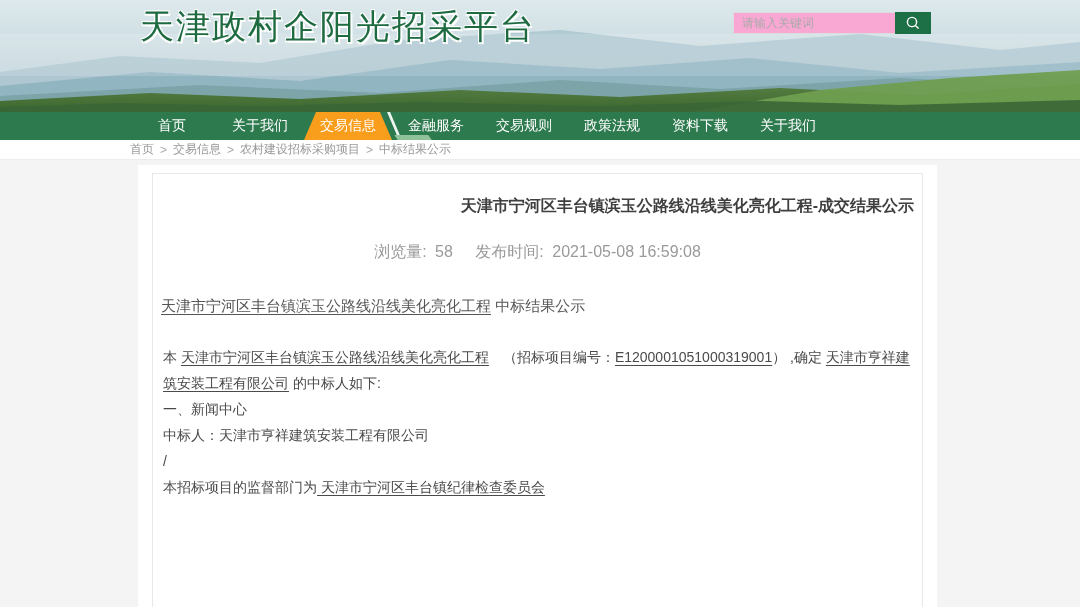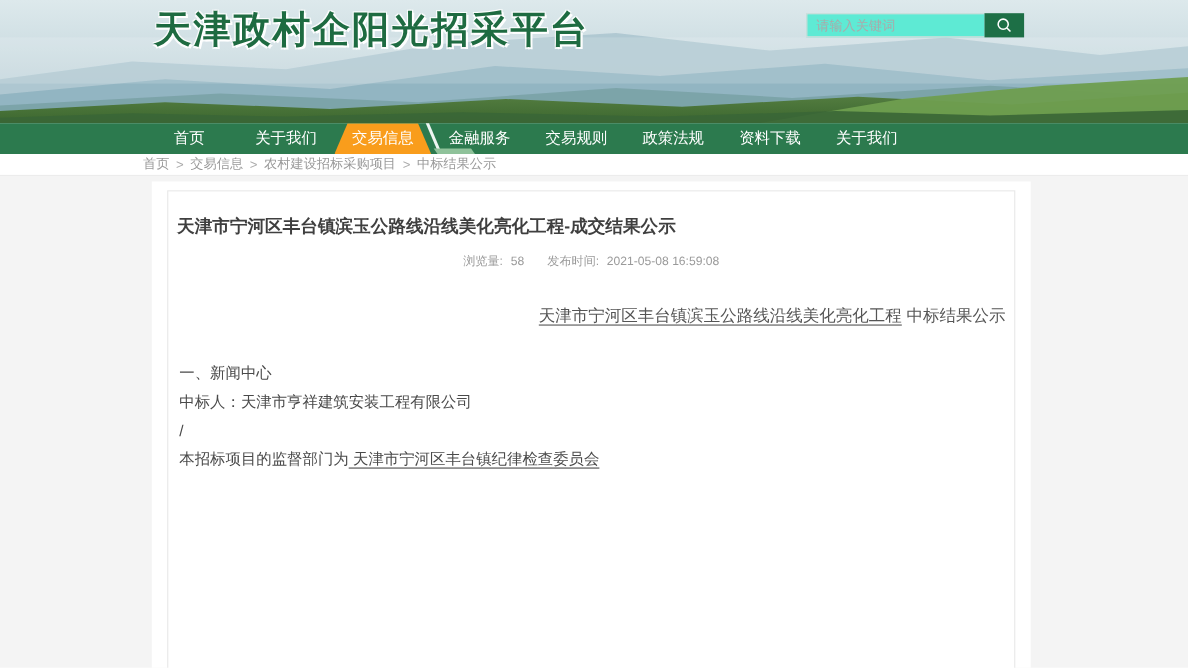--- a/index.html
+++ b/index.html
@@ -7,28 +7,28 @@
   body {
     width:1080px; height:607px; overflow:hidden;
     font-family:"Liberation Sans","DejaVu Sans",sans-serif;
     background:#f4f4f4;
   }
   
   .banner { position:relative; width:1080px; height:112px; overflow:hidden; }
   .banner-svg { position:absolute; left:0; top:0; width:1080px; height:112px; display:block; }
   .site-title {
     position:absolute; left:140px; top:4px; margin:0;
-    font-size:34px; font-weight:bold; color:#1e6b41; letter-spacing:2px;
+    font-size:34px; font-weight:normal; color:#1e6b41; letter-spacing:2px;
     text-shadow: 2px 2px 0 rgba(255,255,255,.95), -1px -1px 0 rgba(255,255,255,.85),
                  1px -1px 0 rgba(255,255,255,.85), -1px 2px 0 rgba(255,255,255,.85);
   }
   .search-box { position:absolute; left:733px; top:12px; width:198px; height:22px; display:flex; }
   .search-input {
     flex:1; min-width:0; height:22px; border:1px solid #dcdcdc; border-right:none;
-    padding:0 8px; font-size:12px; color:#333; outline:none; background:#5eead4;
+    padding:0 8px; font-size:12px; color:#333; outline:none; background:#f9a8d4;
     font-family:inherit;
   }
   .search-input::placeholder { color:#aaa; }
   .search-btn {
     width:36px; height:22px; border:none; background:#1d6f46; cursor:pointer;
     display:flex; align-items:center; justify-content:center; padding:0;
   }
   
   .nav { position:relative; height:28px; background:#2c7a4e; display:flex; padding-left:128px; }
   .nav-item {
@@ -51,26 +51,26 @@
   }
   .crumb { cursor:pointer; }
   .crumb-sep { color:#aaa; }
   
   .page { padding-top:5px; }
   .wrapper {
     margin-left:138px; width:799px; min-height:442px;
     background:#fff; padding:8px 14px 0 14px;
   }
   .card { border:1px solid #e8e8e8; min-height:600px; padding:0 8px; background:#fff; }
-  .article-title { text-align:left; font-size:16px; color:#3f3f3f; font-weight:bold; margin:22px 0 0 0; }
-  .article-meta { text-align:center; font-size:11px; color:#9a9a9a; margin-top:13px; }
+  .article-title { text-align:right; font-size:16px; color:#3f3f3f; font-weight:bold; margin:22px 0 0 0; }
+  .article-meta { text-align:center; font-size:16px; color:#9a9a9a; margin-top:25px; }
   .article-meta .meta-label { margin-left:18px; }
   .article-meta .meta-label:first-child { margin-left:0; }
   .article-meta .meta-value { margin-left:4px; }
-  .subtitle { text-align:right; font-size:15px; color:#555; margin-top:30px; line-height:25px; }
+  .subtitle { text-align:left; font-size:15px; color:#555; margin-top:30px; line-height:25px; }
   .article-body { margin-top:26px; font-size:14px; color:#4a4a4a; padding:0 2px; }
   .article-body p { margin:0; line-height:26px; }
   .u { text-decoration:underline; text-underline-offset:3px; }
 </style>
 </head>
 <body>
 
 <div class="banner">
   <svg class="banner-svg" viewBox="0 0 1080 112" preserveAspectRatio="none">
     <defs>
@@ -143,20 +143,21 @@
         <span class="meta-value">2021-05-08 16:59:08</span>
       </div>
 
       <div class="subtitle">
         <div>
           <span class="u">天津市宁河区丰台镇滨玉公路线沿线美化亮化工程</span><span> 中标结果公示</span>
         </div>
       </div>
 
       <div class="article-body">
+        <p><span>本 </span><span class="u">天津市宁河区丰台镇滨玉公路线沿线美化亮化工程</span><span>　（招标项目编号：</span><span class="u">E1200001051000319001</span><span>） ,确定 </span><span class="u">天津市亨祥建筑安装工程有限公司</span><span> 的中标人如下:</span></p>
         <p><span>一、新闻中心</span></p>
         <p><span>中标人：天津市亨祥建筑安装工程有限公司</span></p>
         <p><span>/</span></p>
         <p><span>本招标项目的监督部门为</span><span class="u"> 天津市宁河区丰台镇纪律检查委员会</span></p>
 
       </div>
 
     </div>
   </div>
 </div>

